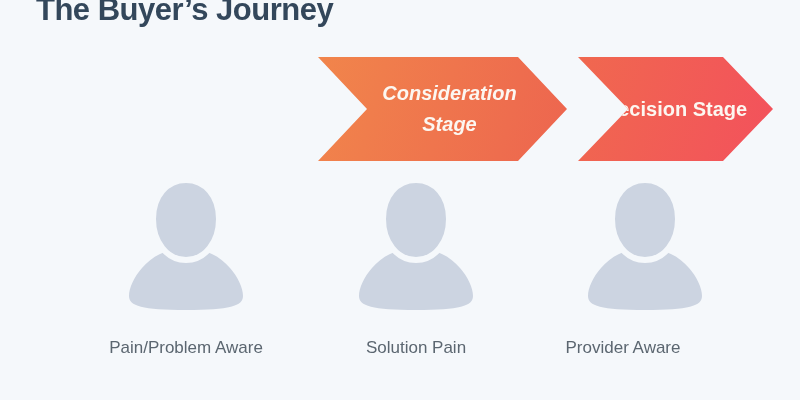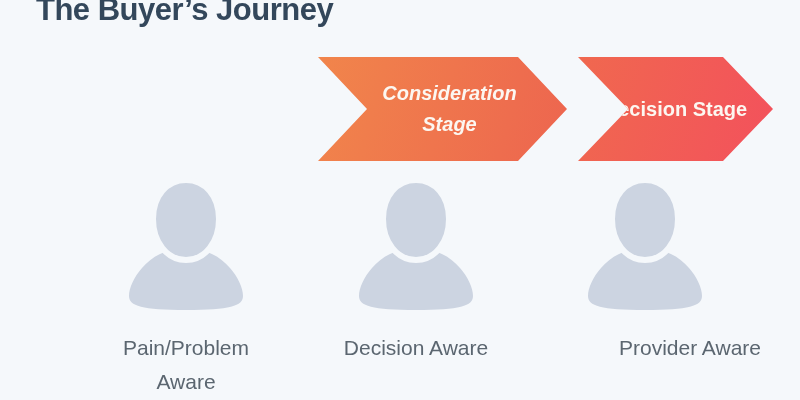--- a/index.html
+++ b/index.html
@@ -70,28 +70,28 @@
     stroke: var(--background, #f5f8fb);
     stroke-width: 6px;
   }
 
   
   .persona-label {
     position: absolute;
     top: 331px;
     width: 200px;
     text-align: center;
-    font-size: 21px;
+    font-size: 17px;
     line-height: 34px;
     color: var(--persona-text, #5b6670);
   }
   .persona-label span { display: inline-block; max-width: 155px; }
   .persona-1 { left: 86px; }
   .persona-2 { left: 316px; }
-  .persona-3 { left: 561px; text-align: right; }
+  .persona-3 { left: 523px; }
 </style>
 </head>
 <body>
 
 <div class="canvas">
 
   <div class="page-title">The Buyer’s Journey</div>
 
 
   <div class="chevron chevron-2" style="background: linear-gradient(105deg, rgb(241, 133, 75), rgb(237, 101, 79));">
@@ -120,19 +120,19 @@
     <svg viewBox="0 0 120 134" aria-hidden="true">
       <path class="person-shoulders" d="M60,72 C78,72 94,80 104,92 C112,101 117,112 117,120 C117,130 104,134 60,134 C16,134 3,130 3,120 C3,112 8,101 16,92 C26,80 42,72 60,72 Z"></path>
       <path class="person-head" d="M60,4 C79,4 93,20 93,43 C93,66 79,84 60,84 C41,84 27,66 27,43 C27,20 41,4 60,4 Z"></path>
     </svg>
   </div>
 
   <div class="persona-label persona-1">
     <span>Pain/Problem Aware</span>
   </div>
   <div class="persona-label persona-2">
-    <span>Decision Aware</span>
+    <span>Solution Pain</span>
   </div>
   <div class="persona-label persona-3">
     <span>Provider Aware</span>
   </div>
 
 </div>
 
 </body></html>

